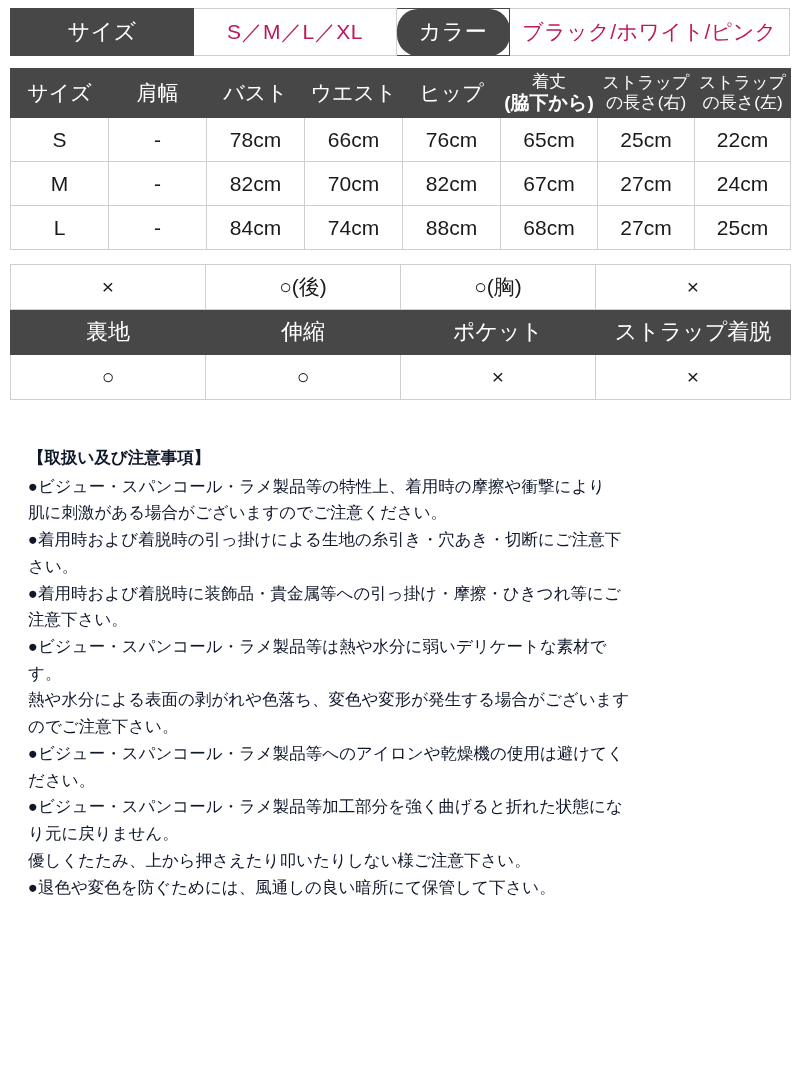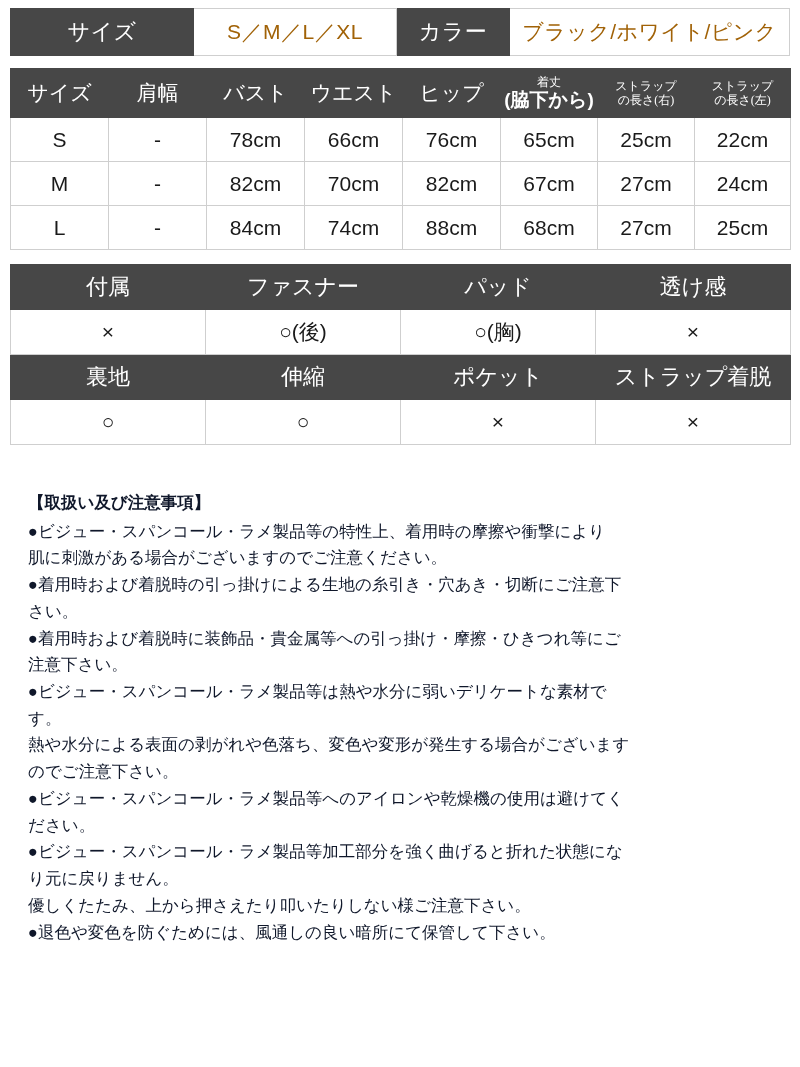--- a/index.html
+++ b/index.html
@@ -38,21 +38,21 @@
     letter-spacing: 0.5px;
   }
   .spec-table td.head {
     background: #474747;
     color: #ffffff;
     font-size: 22px;
     border: 1px solid #474747;
   }
   .spec-table td.val {
     background: #ffffff;
-    color: #a16207;
+    color: #be185d;
   }
 
   
   .size-table {
     margin-top: 12px;
   }
   .size-table th, .size-table td {
     border: 1px solid #cfcfcf;
     text-align: center;
     vertical-align: middle;
@@ -68,23 +68,22 @@
     padding: 2px 0;
   }
   .size-table thead th .sub {
     display: block;
     font-size: 19px;
     line-height: 1.15;
     font-weight: bold;
   }
   .size-table thead th .twoline {
     display: block;
-    font-size: 12px;
+    font-size: 17px;
     line-height: 1.2;
-    font-family: Liberation Serif, serif;
   }
   .size-table tbody td {
     height: 41px;
     font-size: 21px;
     background: #ffffff;
     color: #1a1a1a;
   }
 
   
   .feature-table {
@@ -128,21 +127,21 @@
 </head>
 <body>
 
 <div class="page">
 
   <table class="spec-table">
     <tbody>
       <tr>
         <td class="head" style="width:180px;">サイズ</td>
         <td class="val" style="width:200px;">S／M／L／XL</td>
-        <td class="head" style="width:110px;">カラー</td>
+        <td class="head" style="width:110px;border-radius:21px;">カラー</td>
         <td class="val">ブラック/ホワイト/ピンク</td>
       </tr>
     </tbody>
   </table>
 
   <table class="size-table">
     <colgroup>
       <col style="width:98px;">
       <col style="width:98px;">
       <col style="width:98px;">
@@ -218,26 +217,20 @@
   </table>
 
   <table class="feature-table">
     <colgroup>
       <col style="width:195px;">
       <col style="width:195px;">
       <col style="width:195px;">
       <col style="width:195px;">
     </colgroup>
     <tbody>
-      <tr>
-        <td class="head">付属</td>
-        <td class="head">ファスナー</td>
-        <td class="head">パッド</td>
-        <td class="head">透け感</td>
-      </tr>
       <tr>
         <td class="val">×</td>
         <td class="val">○(後)</td>
         <td class="val">○(胸)</td>
         <td class="val">×</td>
       </tr>
       <tr>
         <td class="head">裏地</td>
         <td class="head">伸縮</td>
         <td class="head">ポケット</td>

